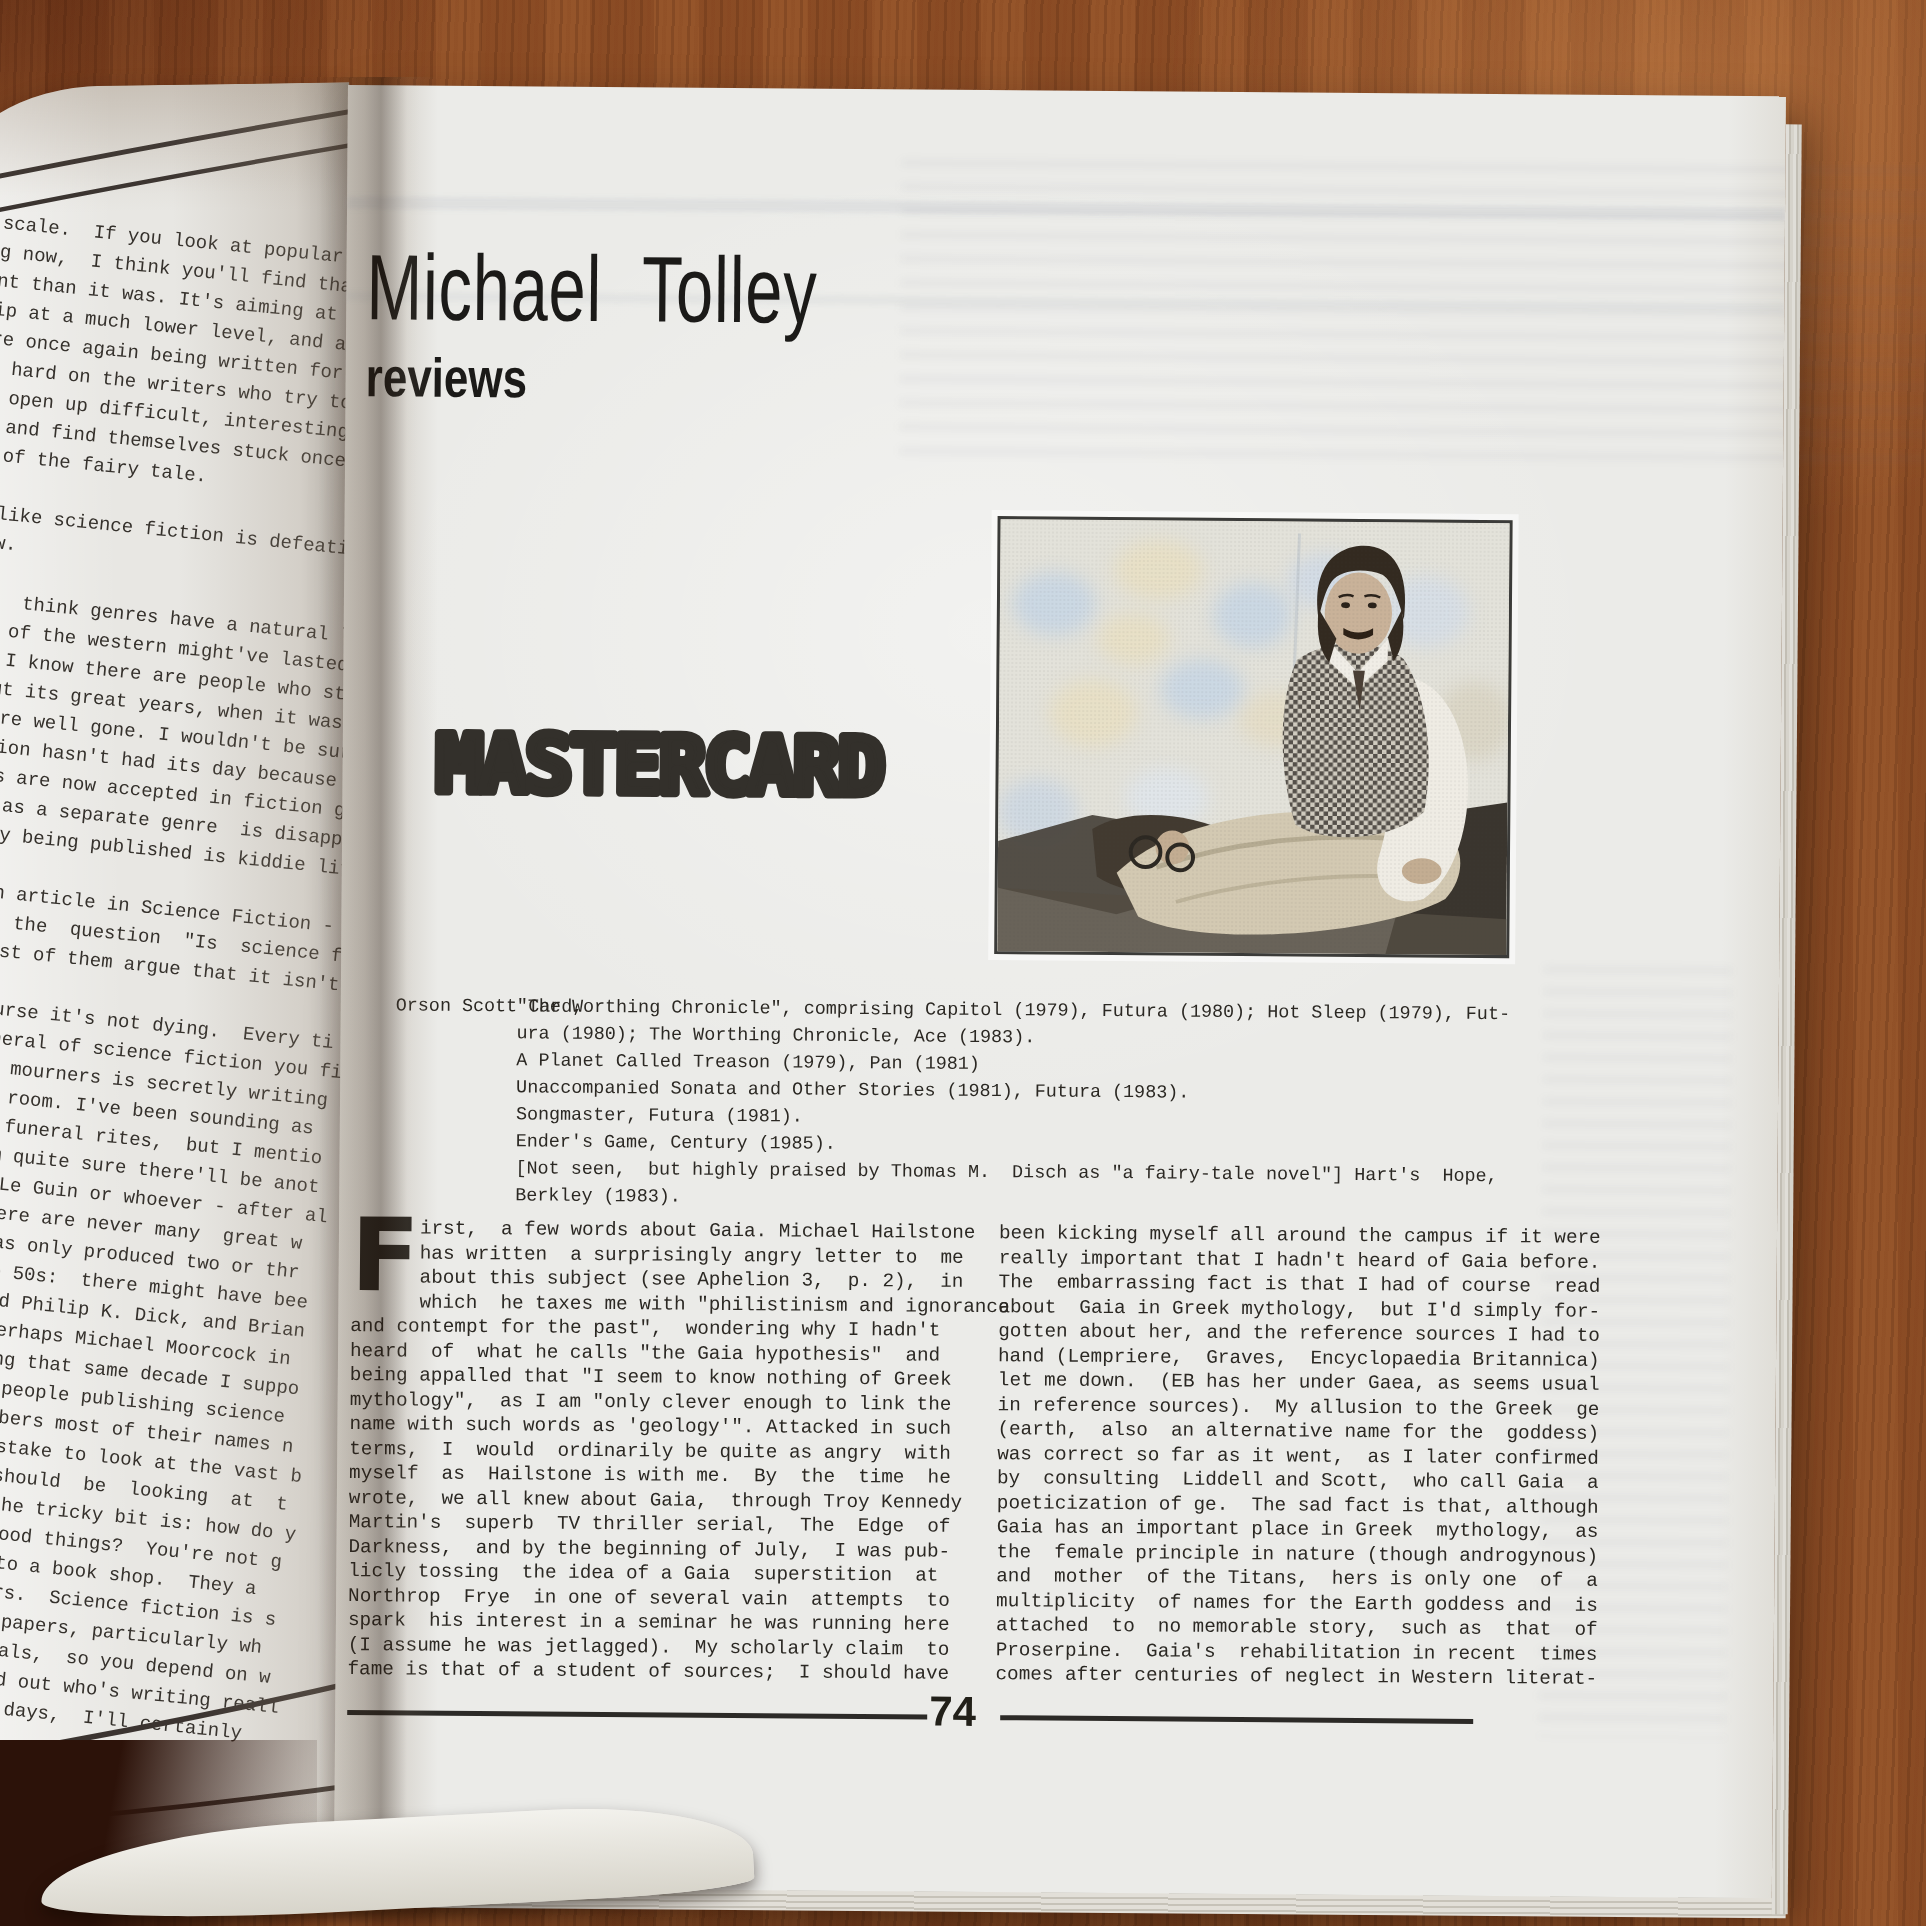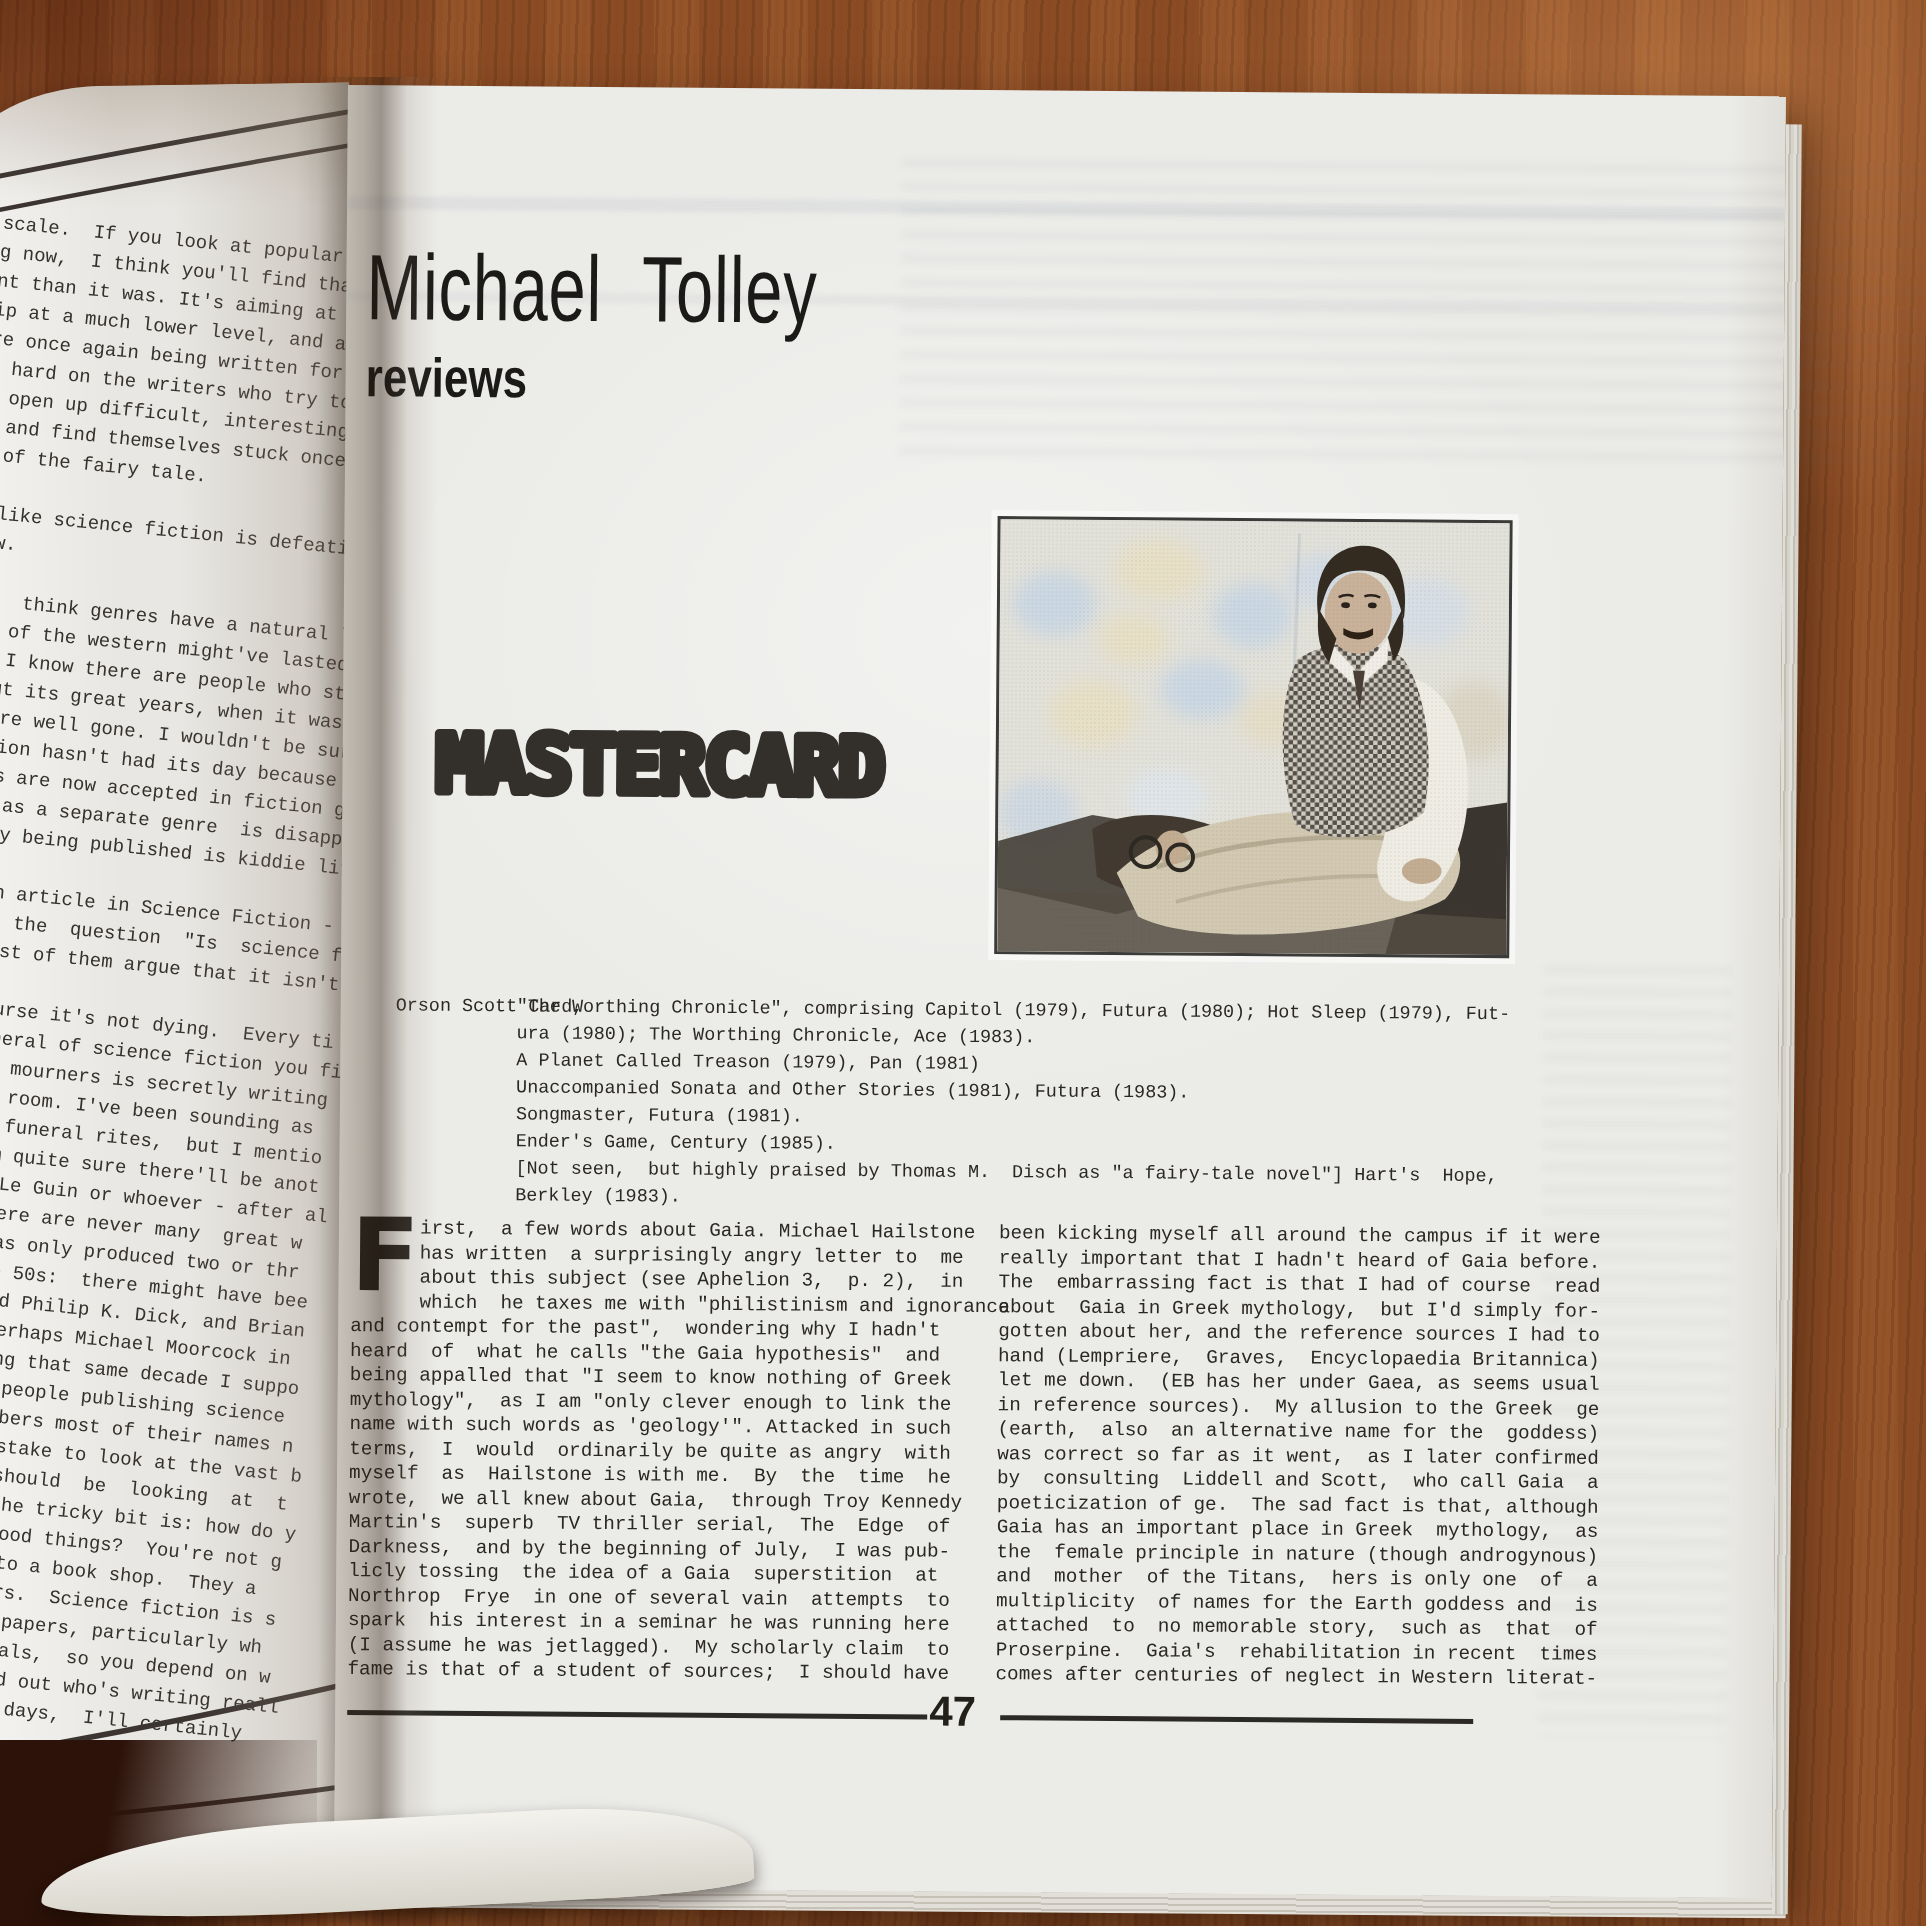--- a/index.html
+++ b/index.html
@@ -338,21 +338,21 @@
           <div class="tline">the  female principle in nature (though androgynous)</div>
           <div class="tline">and  mother  of the Titans,  hers is only one  of  a</div>
           <div class="tline">multiplicity  of names for the Earth goddess and  is</div>
           <div class="tline">attached  to  no memorable story,  such as  that  of</div>
           <div class="tline">Proserpine.  Gaia's  rehabilitation in recent  times</div>
           <div class="tline">comes after centuries of neglect in Western literat-</div>
         </div>
     </div>
 
     <div class="footer-rule left"></div>
-    <span class="pageno">47</span>
+    <span class="pageno">74</span>
     <div class="footer-rule right"></div>
   </div>
 
   <div class="undercover"></div>
   <div class="curl"></div>
 
 </div>
 
 
 </body></html>

